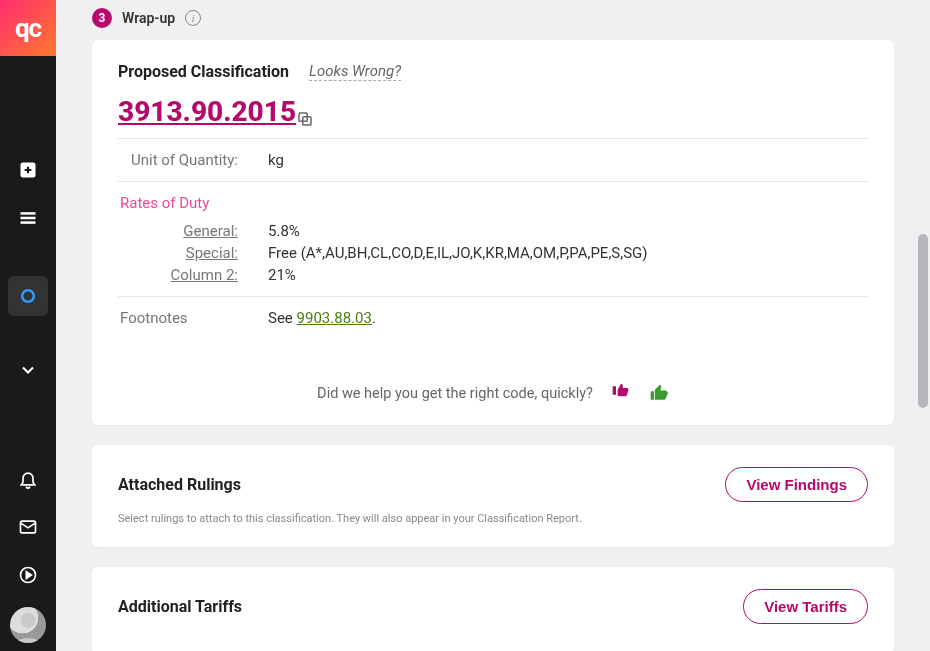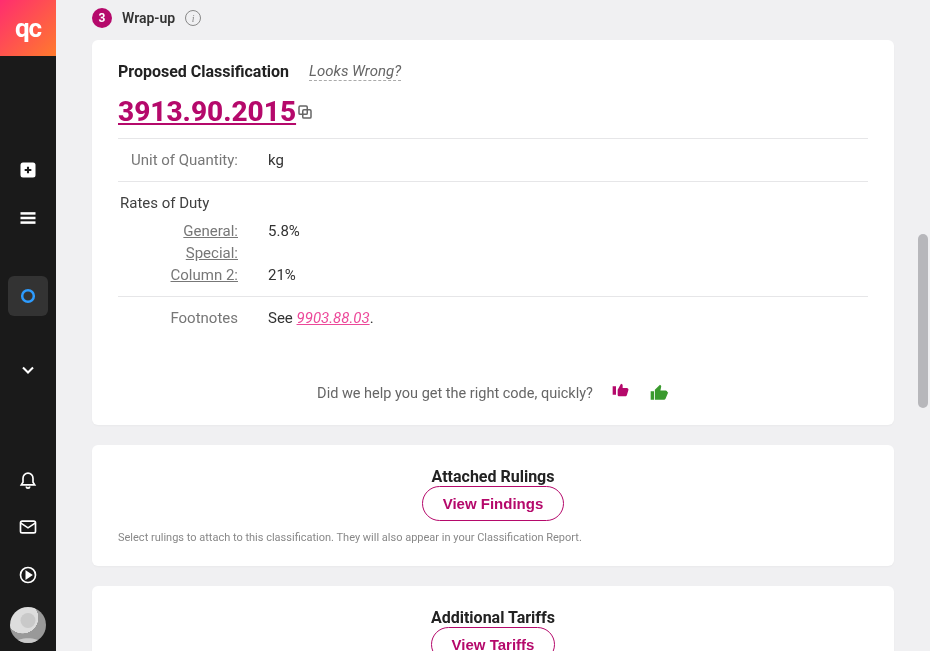--- a/index.html
+++ b/index.html
@@ -103,52 +103,52 @@
   .card-title-row { display:flex; align-items:center; gap:20px; }
   .card-title { font-size:16px; font-weight:700; color:#222; }
   .looks-wrong {
     font-style: italic;
     color:#666;
     border-bottom: 1px dashed #aaa;
     cursor: pointer;
     font-size: 15px;
   }
 
-  .code-row { display:flex; align-items:center; margin: 14px 0 10px 0; }
+  .code-row { display:flex; align-items:flex-end; margin: 14px 0 10px 0; }
   .big-code {
     font-size: 28px;
     font-weight:800;
     color:#b5096b;
     text-decoration: underline;
     cursor:pointer;
   }
   .copy-icon { color:#666; cursor:pointer; display:inline-flex; }
   .copy-icon svg { width:18px; height:18px; }
 
   .detail-block { border-top:1px solid #e6e6e8; padding:10px 2px; }
   .detail-row { display:flex; gap:30px; font-size:15px; padding:2px 0; }
   .detail-label { width:118px; text-align:right; color:#777; }
-  .detail-label.wide { width:auto; text-align:left; color:#404040; padding-bottom:6px;}
+  .detail-label.wide { width:auto; text-align:left; color:#ec4899; padding-bottom:6px;}
   .detail-val { color:#333; }
   .sub-rows .detail-label { width:118px;text-decoration:underline; }
-  .footnote-link { color:#ec4899; text-decoration:underline; cursor:pointer;font-style:italic; }
+  .footnote-link { color:#4d7c0f; text-decoration:underline; cursor:pointer; }
 
   .feedback-row {
     display:flex; align-items:center; justify-content:center;
     gap:18px;
     margin-top:44px;
     font-size:14.5px; color:#666;
   }
   .thumb { cursor:pointer; display:inline-flex; }
   .thumb svg { width:20px; height:20px; }
   .thumb.down svg { fill:#b5096b; transform: scaleY(-1);}
   .thumb.up svg { fill:#3a9a2e; }
 
   .rulings-card .card-head, .tariffs-card .card-head {
-    display:flex; align-items:center; justify-content:space-between;flex-direction:column;
+    display:flex; align-items:center; justify-content:space-between;
   }
   .pill-btn {
     border:1px solid #b5096b;
     color:#b5096b;
     background:#fff;
     border-radius: 22px;
     padding: 8px 20px;
     font-size:15px;
     font-weight:600;
     cursor:pointer;
@@ -259,31 +259,32 @@
       <div class="detail-row">
           <div class="detail-label wide">Rates of Duty</div>
         </div>
       <div class="sub-rows">
         <div class="detail-row">
           <div class="detail-label">General:</div>
           <div class="detail-val">5.8%</div>
         </div>
         <div class="detail-row">
           <div class="detail-label">Special:</div>
+          <div class="detail-val">Free (A*,AU,BH,CL,CO,D,E,IL,JO,K,KR,MA,OM,P,PA,PE,S,SG)</div>
         </div>
         <div class="detail-row">
           <div class="detail-label">Column 2:</div>
           <div class="detail-val">21%</div>
         </div>
       </div>
     </div>
 
     <div class="detail-block" style="border-bottom:none;">
       <div class="detail-row">
-        <div class="detail-label" style="text-align:right; width:118px;">Footnotes</div>
+        <div class="detail-label" style="text-align:left; width:118px;">Footnotes</div>
         <div class="detail-val">
           <span>See </span><span class="footnote-link">9903.88.03</span><span>.</span>
         </div>
       </div>
     </div>
 
     <div class="feedback-row">
       <span>Did we help you get the right code, quickly?</span>
       <span class="thumb down">
         <svg viewBox="0 0 24 24">

